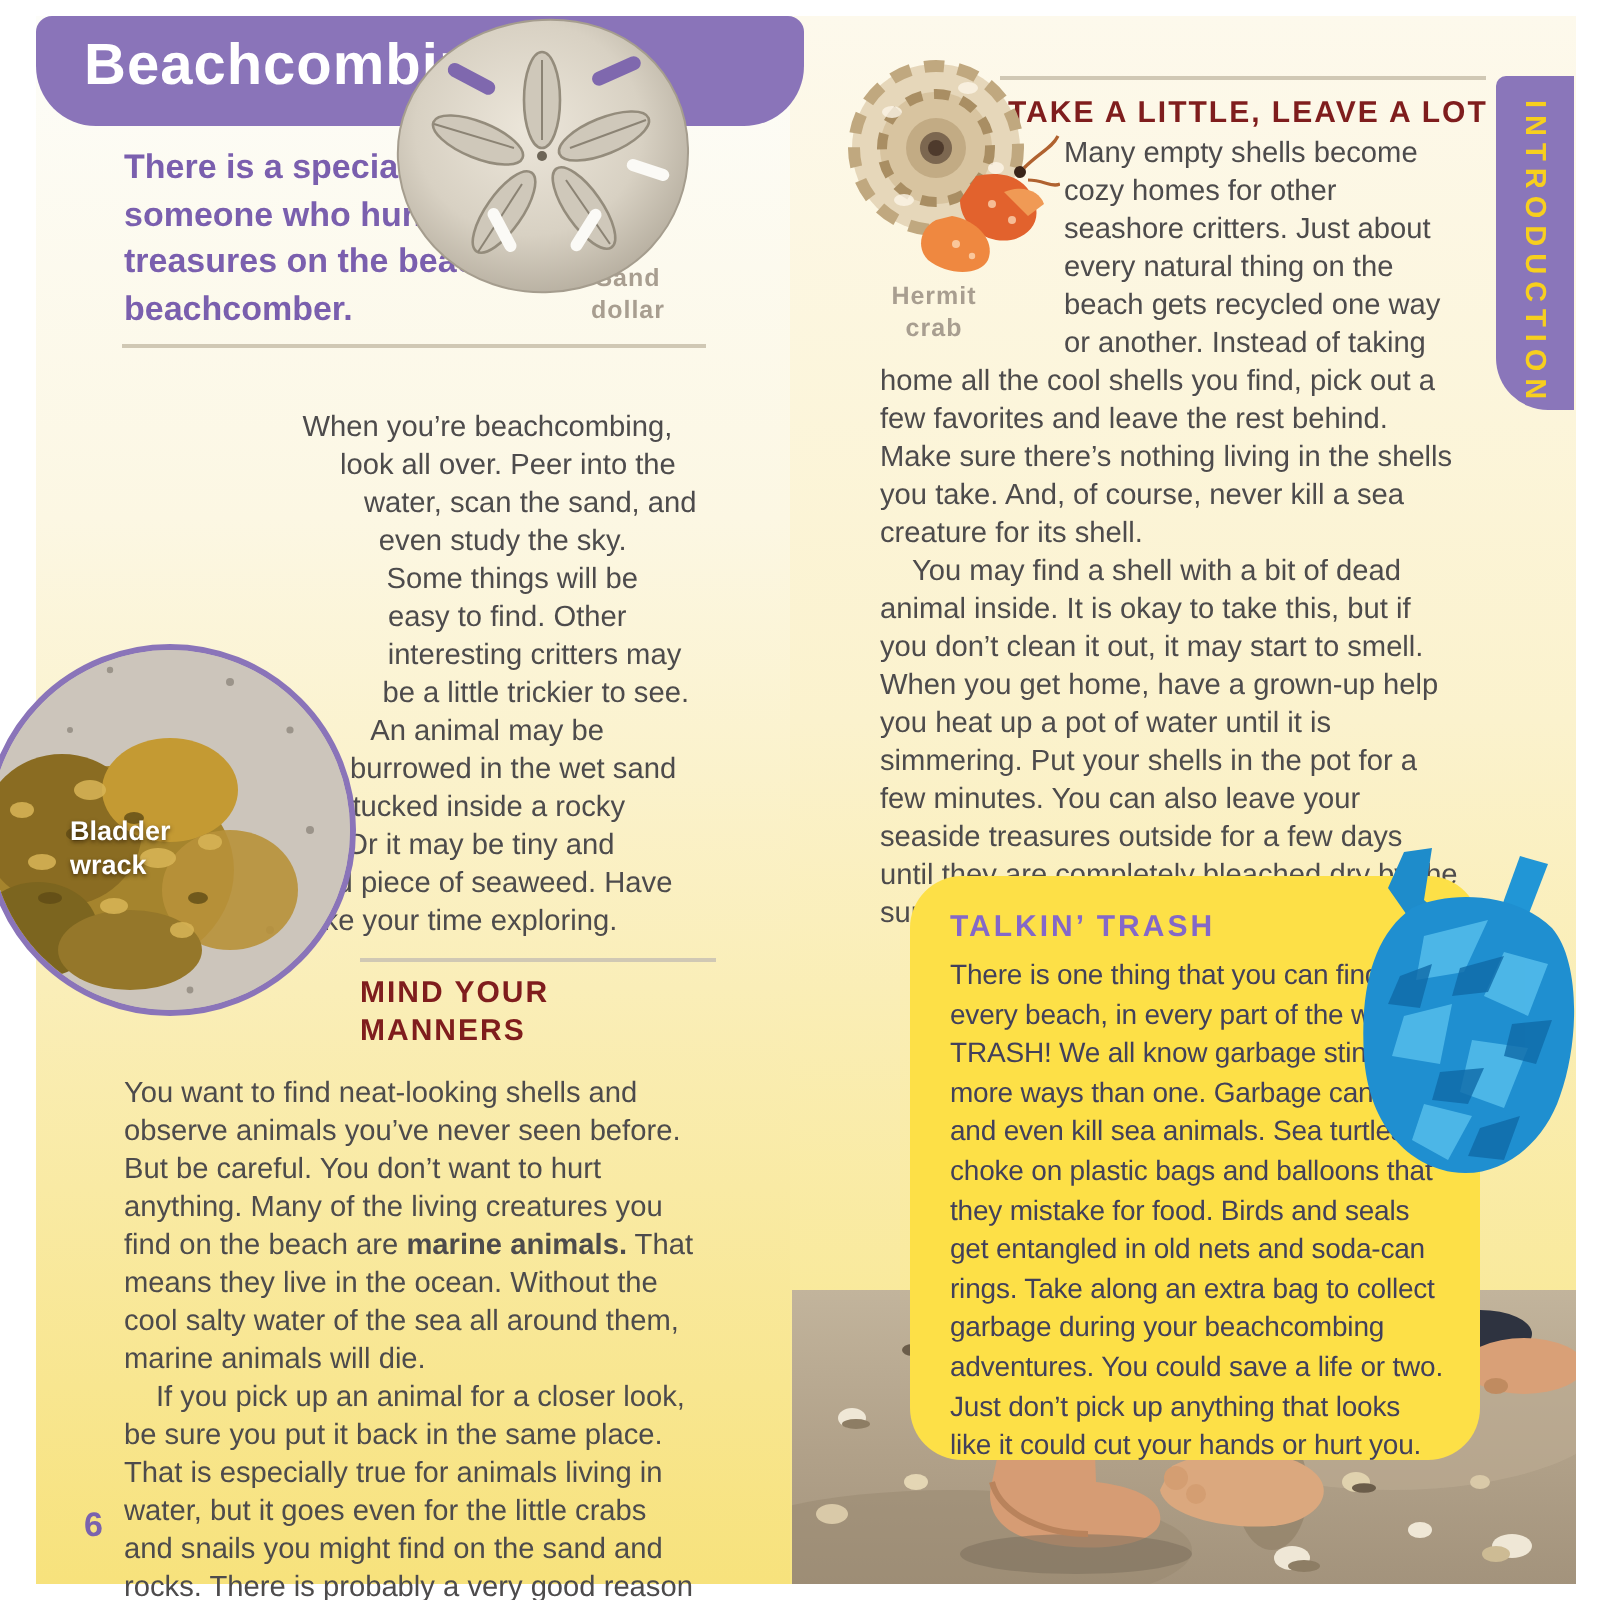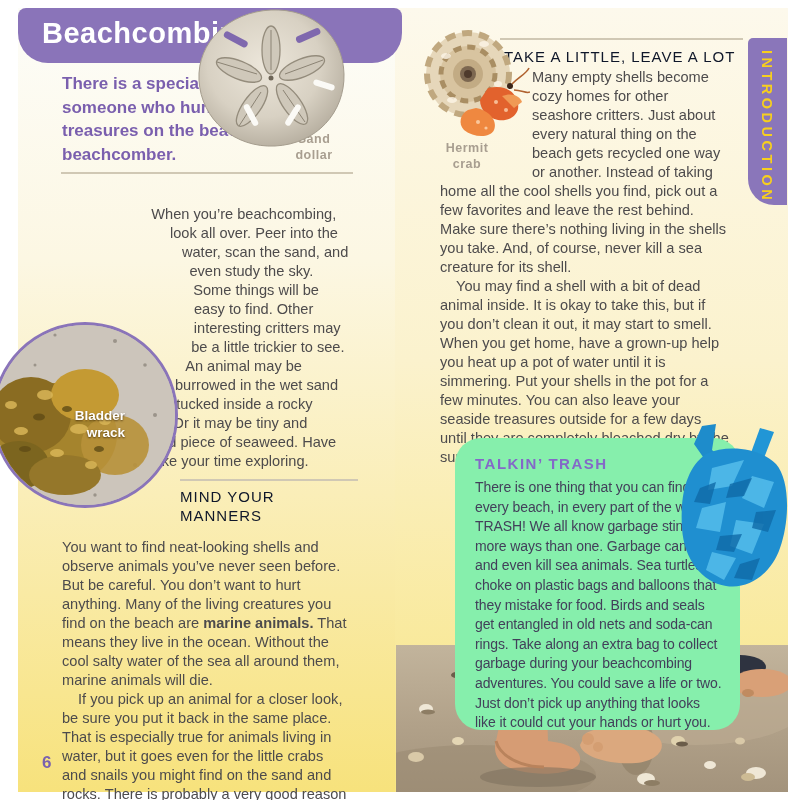--- a/index.html
+++ b/index.html
@@ -13,58 +13,58 @@
 
   
   .banner{position:absolute;left:18px;top:8px;width:384px;height:55px;background:#8a74b9;
      border-radius:8px 8px 30px 30px;}
   .title{position:absolute;left:42px;top:17px;color:#ffffff;font-size:29px;font-weight:bold;
      letter-spacing:.5px;}
 
   
   .body-txt{color:#4d4b4c;font-size:14.6px;line-height:19px;}
   .body-txt p{margin:0 12px 0 0;}
-  .heading{color:#0f172a;font-weight:normal;font-size:15px;letter-spacing:1px;}
+  .heading{color:#7f1d1d;font-weight:bold;font-size:15px;letter-spacing:1px;}
   .caption{color:#a89e90;font-weight:bold;font-size:12.5px;line-height:16px;
      letter-spacing:.5px;text-align:center;}
   .divider{height:2px;background:#d0c8b4;border:none;}
 
   
   .intro{position:absolute;left:62px;top:72px;width:232px;color:#7a5fae;font-weight:bold;
      font-size:17px;line-height:23.5px;}
   .sd-caption{position:absolute;left:278px;top:131px;width:72px;}
   .div1{position:absolute;left:61px;top:172px;width:292px;}
   .h-patient{position:absolute;left:62px;top:184px;}
   .leftcol{position:absolute;left:62px;top:205px;width:300px;}
   .wrack-float{float:left;width:135px;height:222px;margin-top:100px;
      shape-outside:circle(114px at 18px 108px);}
   .div2{margin:8px 0 6px 118px;width:178px;}
   .h-manners{margin-left:118px;text-align:left;width:178px;margin-bottom:13px;}
   .indent{text-indent:16px;}
 
   .wrack{position:absolute;left:-8px;top:322px;width:180px;height:180px;border-radius:50%;
      border:3px solid #8a74b9;overflow:hidden;background:#ccc5bb;}
   .wrack-cap{position:absolute;left:40px;top:82px;width:90px;color:#ffffff;font-weight:bold;
-     font-size:13.5px;line-height:17px;text-align:right;
+     font-size:13.5px;line-height:17px;text-align:left;
      text-shadow:0 1px 2px rgba(60,40,10,.8);}
 
   .pageno{position:absolute;color:#7a62ae;font-weight:bold;font-size:17px;}
   .no6{left:42px;top:753px;}
   .no7{left:742px;top:753px;text-shadow:0 0 3px rgba(255,255,255,.6);}
 
   
   .div3{position:absolute;left:500px;top:38px;width:243px;}
   .h-take{position:absolute;left:504px;top:48px;}
   .rightcol{position:absolute;left:440px;top:68px;width:304px;}
   .crab-float{float:left;width:92px;height:106px;}
   .crab{position:absolute;left:418px;top:26px;width:112px;height:116px;}
   .crab-cap{position:absolute;left:435px;top:140px;width:64px;}
 
   .trash-box{position:absolute;left:455px;top:438px;width:285px;height:292px;
-     background:#86efac;border-radius:26px;box-sizing:border-box;padding:17px 18px 0 20px;z-index:3;}
+     background:#fde047;border-radius:26px;box-sizing:border-box;padding:17px 18px 0 20px;z-index:3;}
   .trash-head{color:#8468c8;font-weight:bold;font-size:15px;letter-spacing:1.5px;margin-bottom:6px;}
   .trash-body{color:#42405a;font-size:14px;line-height:19.6px;letter-spacing:-0.1px;}
 
   .bag{position:absolute;left:672px;top:424px;width:120px;height:172px;z-index:4;}
   .photo{position:absolute;left:396px;top:645px;width:392px;height:147px;z-index:1;overflow:hidden;}
 
   
   .tab{position:absolute;left:748px;top:38px;width:39px;height:167px;background:#8a76ba;
      border-radius:5px 0 0 26px;z-index:5;}
   .tab span{position:absolute;left:11px;top:12px;writing-mode:vertical-rl;color:#f7cf1e;

